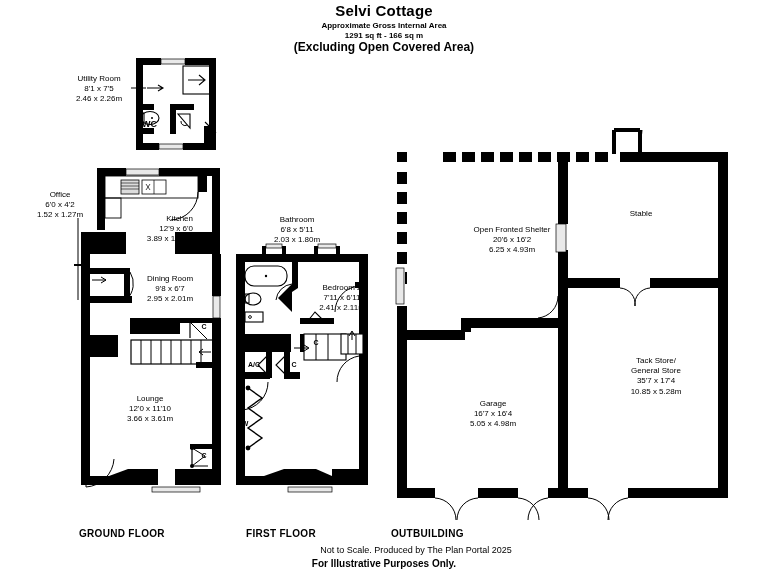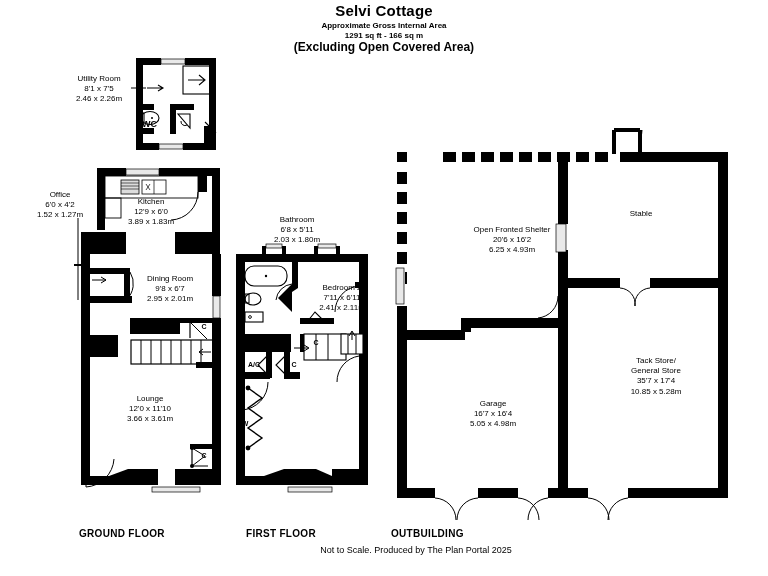--- a/index.html
+++ b/index.html
@@ -373,21 +373,21 @@
     <span class="d1">8'1 x 7'5</span>
     <span class="d2">2.46 x 2.26m</span>
   </div>
 
   <div class="roomlabel" id="lbl-office" style="left:22px; top:190px; width:76px;">
     <span class="nm">Office</span>
     <span class="d1">6'0 x 4'2</span>
     <span class="d2">1.52 x 1.27m</span>
   </div>
 
-  <div class="roomlabel" id="lbl-kitchen" style="left:109px; top:197px; width:84px;">
+  <div class="roomlabel" id="lbl-kitchen" style="left:109px; top:214px; width:84px;text-align:right;">
     <span class="nm">Kitchen</span>
     <span class="d1">12'9 x 6'0</span>
     <span class="d2">3.89 x 1.83m</span>
   </div>
 
   <div class="roomlabel" id="lbl-dining" style="left:128px; top:274px; width:84px;">
     <span class="nm">Dining Room</span>
     <span class="d1">9'8 x 6'7</span>
     <span class="d2">2.95 x 2.01m</span>
   </div>
@@ -446,14 +446,15 @@
 
   <div class="tinylabel" id="ann-c4" style="left:311px; top:339px; width:10px;">C</div>
 
   <div class="tinylabel" id="ann-w" style="left:240px; top:420px; width:10px;">W</div>
 
   <div class="floorcaption" id="cap-ground" style="left:79px; top:528px;">GROUND FLOOR</div>
   <div class="floorcaption" id="cap-first" style="left:246px; top:528px;">FIRST FLOOR</div>
   <div class="floorcaption" id="cap-outbuilding" style="left:391px; top:528px;">OUTBUILDING</div>
 
   <div class="footline" id="footer-note">Not to Scale. Produced by The Plan Portal 2025</div>
+  <div class="footline" id="footer-illustrative">For Illustrative Purposes Only.</div>
 
 </div>
 
 </body></html>

